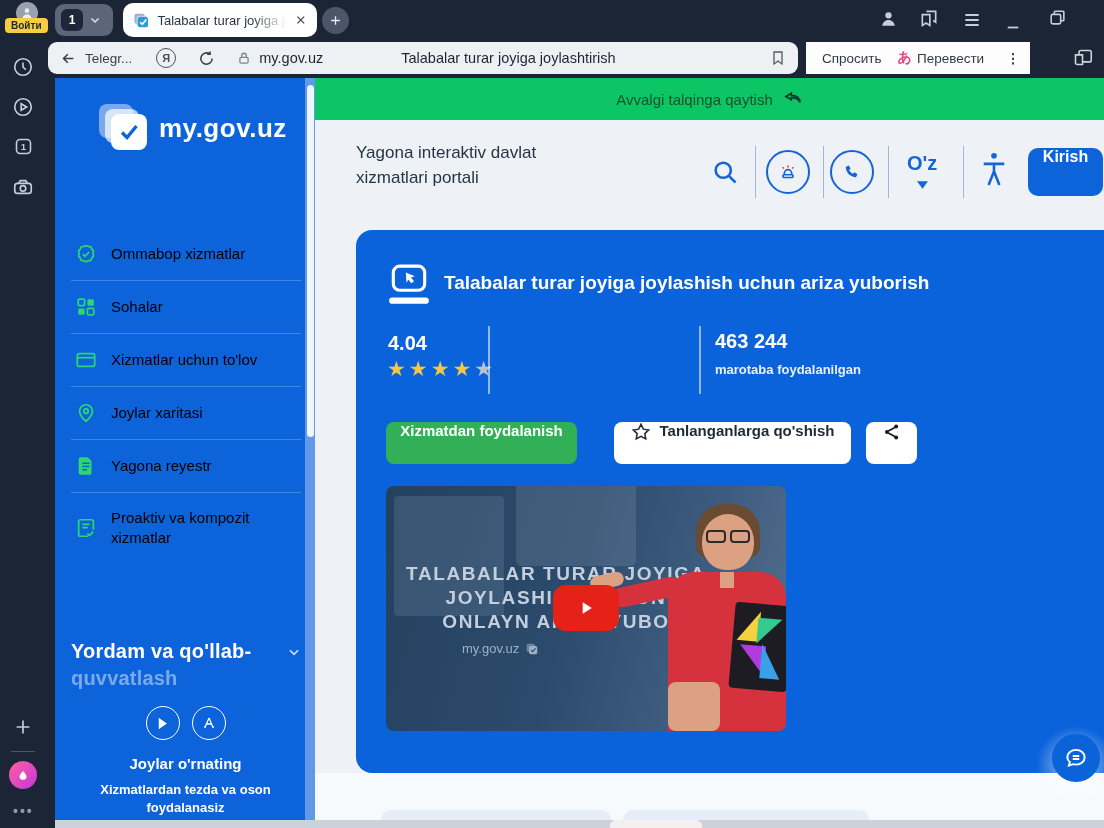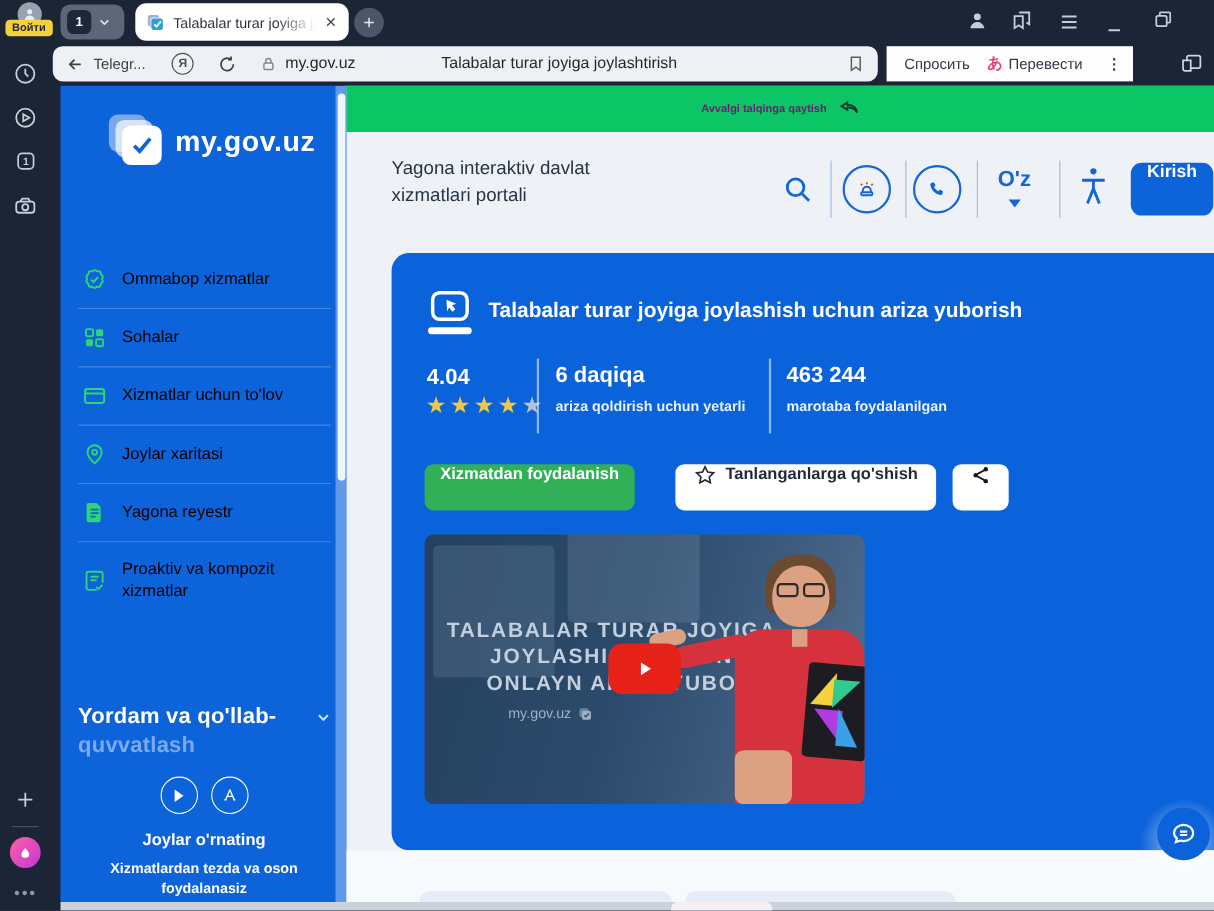--- a/index.html
+++ b/index.html
@@ -287,21 +287,21 @@
     </div>
   </div>
 
   <div class="abs" style="left:305px;top:78px;width:10px;height:742px;background:rgba(255,255,255,.35)">
     <div class="abs" style="left:1.5px;top:7px;width:7px;height:352px;background:rgba(255,255,255,.9);border-radius:4px"></div>
   </div>
 
   <div class="abs" style="left:315px;top:78px;width:789px;height:742px;background:#eef2f7">
 
     <div class="abs" style="left:0;top:0;width:789px;height:42px;background:#0cc665;display:flex;align-items:center;justify-content:center;gap:10px">
-      <span style="font-size:10px;font-weight:bold;color:#701a75">Avvalgi talqinga qaytish</span>
+      <span style="font-size:15px;font-weight:normal;color:#14532d">Avvalgi talqinga qaytish</span>
       <svg width="20" height="20" viewBox="0 0 24 24" fill="none" stroke="#10372b" stroke-width="2">
           <path d="M10 5L3.5 9l6.5 4v-2.6c5 0 8.4 1.6 10.6 5.6-.6-5.4-4.4-8.4-10.6-8.4z"></path>
         </svg>
     </div>
 
     <div class="abs" style="left:41px;top:62px;width:260px;font-size:17px;font-weight:normal;color:#273444;line-height:25px">
       <div>Yagona interaktiv davlat</div>
       <div>xizmatlari portali</div>
     </div>
 
@@ -352,24 +352,20 @@
             <path d="M6 37h32" stroke-width="6" stroke-linecap="round"></path>
           </svg>
       </div>
       <div class="abs" style="left:88px;top:42px;width:640px;font-size:19px;font-weight:bold;color:#fff">Talabalar turar joyiga joylashish uchun ariza yuborish</div>
 
       <div class="abs stat-val" style="left:32px;top:102px">4.04</div>
       <div class="abs" style="left:31px;top:128px"><span class="star f">★</span><span class="star f">★</span><span class="star f">★</span><span class="star f">★</span><span class="star e">★</span></div>
 
       <div class="abs" style="left:132px;top:96px;width:2px;height:68px;background:rgba(255,255,255,.55)"></div>
 
-      <div class="abs" style="left:149px;top:100px">
-        <div class="stat-val">6 daqiqa</div>
-        <div class="stat-cap">ariza qoldirish uchun yetarli</div>
-      </div>
 
       <div class="abs" style="left:343px;top:96px;width:2px;height:68px;background:rgba(255,255,255,.55)"></div>
 
       <div class="abs" style="left:359px;top:100px">
         <div class="stat-val">463 244</div>
         <div class="stat-cap">marotaba foydalanilgan</div>
       </div>
 
       <div class="abs btn" style="left:30px;top:192px;width:191px;height:42px;background:#31b057;color:#fff">
         <span>Xizmatdan foydalanish</span>

